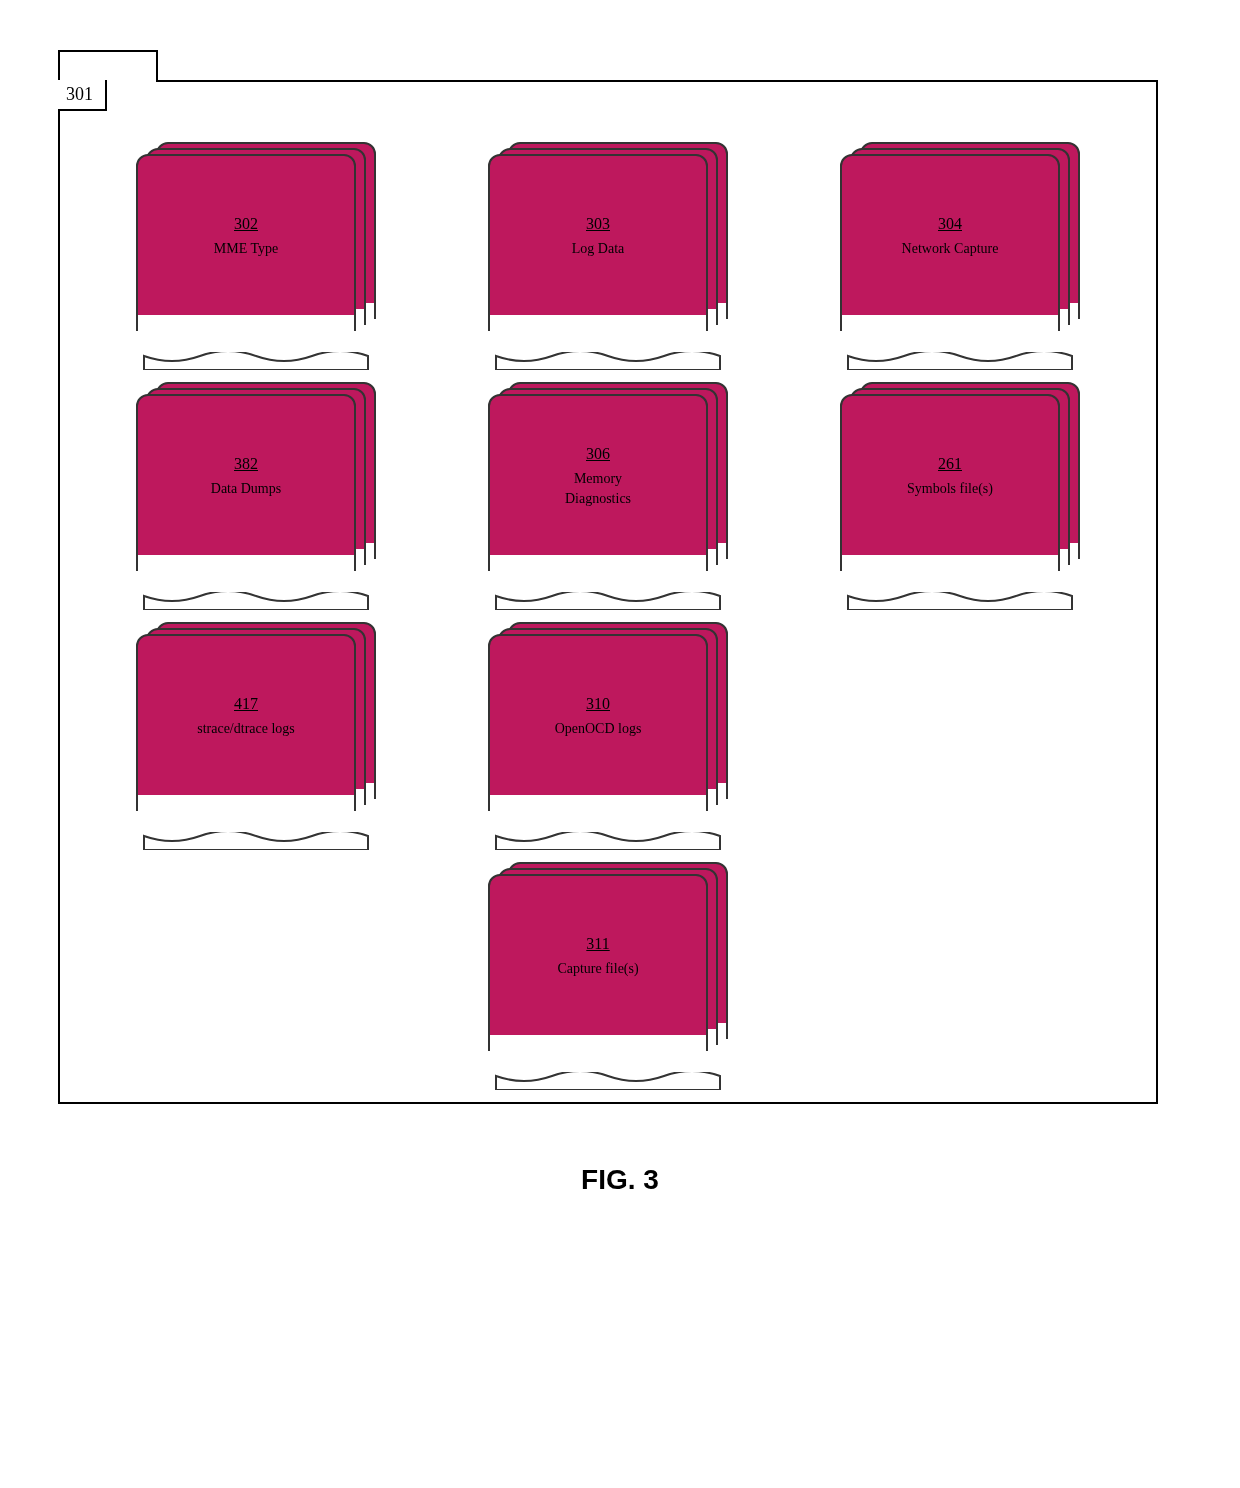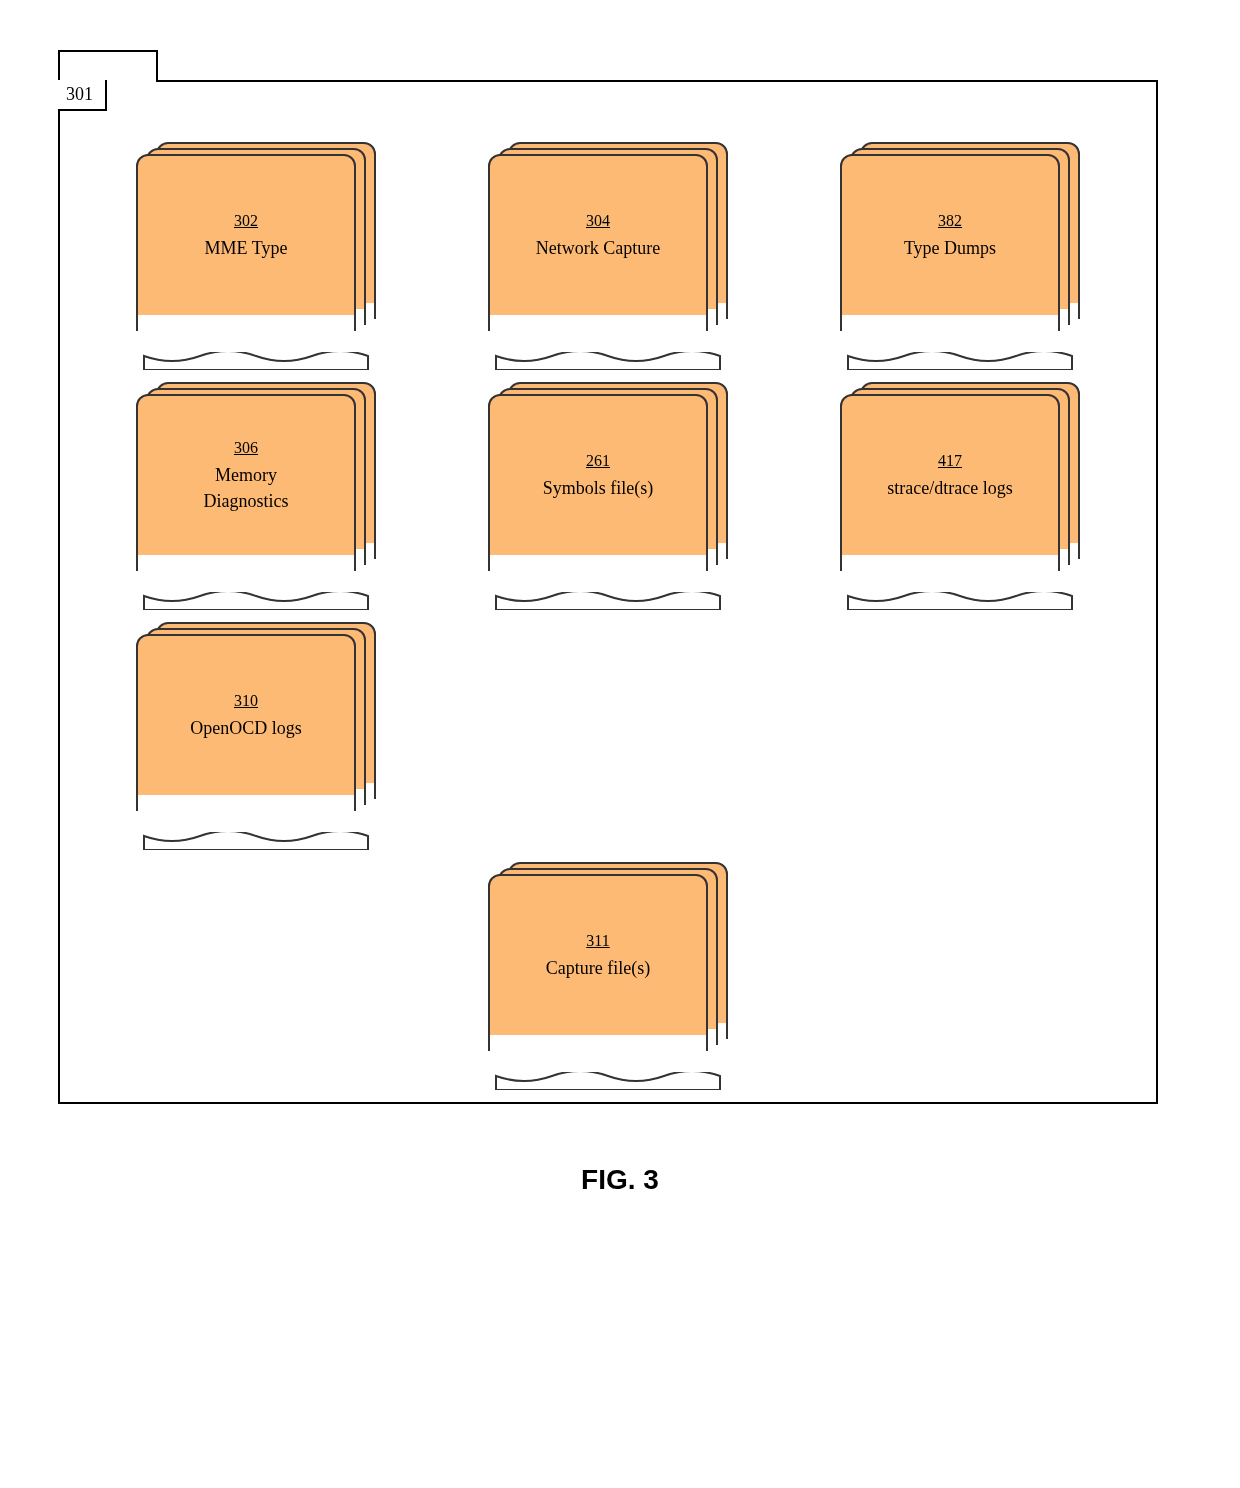--- a/index.html
+++ b/index.html
@@ -54,21 +54,21 @@
       width: 240px;
       height: 200px;
       margin: 0 auto;
     }
 
     
     .card-stack .page {
       position: absolute;
       border: 2px solid #333;
       border-radius: 12px 12px 0 0;
-      background: #fdba74;
+      background: #be185d;
     }
 
     
     .card-stack .page-3 {
       width: 220px;
       height: 165px;
       top: 0px;
       left: 20px;
       border-radius: 12px 12px 0 0;
       z-index: 1;
@@ -121,21 +121,21 @@
     }
 
     .card-number {
       font-size: 16px;
       text-decoration: underline;
       margin-bottom: 6px;
       font-family: Georgia, serif;
     }
 
     .card-title {
-      font-size: 18px;
+      font-size: 14px;
       text-align: center;
       line-height: 1.4;
       font-family: Georgia, serif;
     }
 
     .figure-caption {
       margin-top: 60px;
       margin-bottom: 40px;
       font-size: 28px;
       font-weight: bold;
@@ -170,39 +170,50 @@
         <div class="page page-2"></div>
         <div class="page page-1">
           <div class="card-number">302</div>
           <div class="card-title">MME Type</div>
         </div>
         <svg class="wave-svg" viewBox="0 0 224 18" height="18" xmlns="http://www.w3.org/2000/svg">
           <path d="M0,4 Q28,14 56,4 Q84,-6 112,4 Q140,14 168,4 Q196,-6 224,4 L224,18 L0,18 Z" fill="#fff" stroke="#333" stroke-width="2" fill-rule="evenodd"></path>
         </svg>
       </div>
 
+      <div class="card-stack">
+        <div class="page page-3"></div>
+        <div class="page page-2"></div>
+        <div class="page page-1">
+          <div class="card-number">303</div>
+          <div class="card-title">Log Data</div>
+        </div>
+        <svg class="wave-svg" viewBox="0 0 224 18" height="18" xmlns="http://www.w3.org/2000/svg">
+          <path d="M0,4 Q28,14 56,4 Q84,-6 112,4 Q140,14 168,4 Q196,-6 224,4 L224,18 L0,18 Z" fill="#fff" stroke="#333" stroke-width="2"></path>
+        </svg>
+      </div>
 
       <div class="card-stack">
         <div class="page page-3"></div>
         <div class="page page-2"></div>
         <div class="page page-1">
           <div class="card-number">304</div>
           <div class="card-title">Network Capture</div>
         </div>
         <svg class="wave-svg" viewBox="0 0 224 18" height="18" xmlns="http://www.w3.org/2000/svg">
           <path d="M0,4 Q28,14 56,4 Q84,-6 112,4 Q140,14 168,4 Q196,-6 224,4 L224,18 L0,18 Z" fill="#fff" stroke="#333" stroke-width="2"></path>
         </svg>
       </div>
 
       <div class="card-stack">
         <div class="page page-3"></div>
         <div class="page page-2"></div>
         <div class="page page-1">
           <div class="card-number">382</div>
-          <div class="card-title">Type Dumps</div>
+          <div class="card-title">Data Dumps</div>
         </div>
         <svg class="wave-svg" viewBox="0 0 224 18" height="18" xmlns="http://www.w3.org/2000/svg">
           <path d="M0,4 Q28,14 56,4 Q84,-6 112,4 Q140,14 168,4 Q196,-6 224,4 L224,18 L0,18 Z" fill="#fff" stroke="#333" stroke-width="2"></path>
         </svg>
       </div>
 
       <div class="card-stack">
         <div class="page page-3"></div>
         <div class="page page-2"></div>
         <div class="page page-1">

